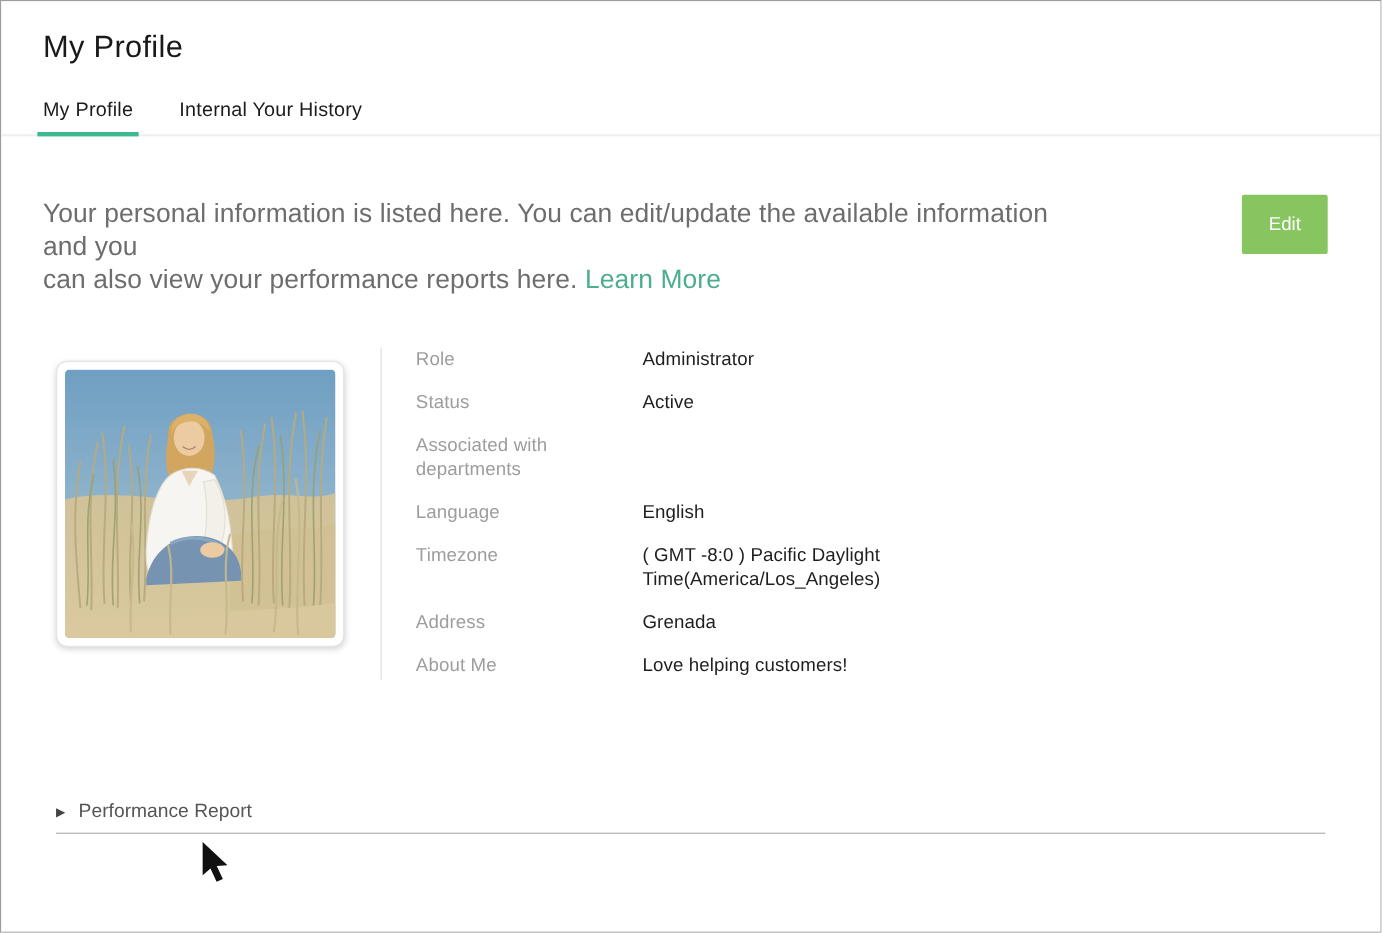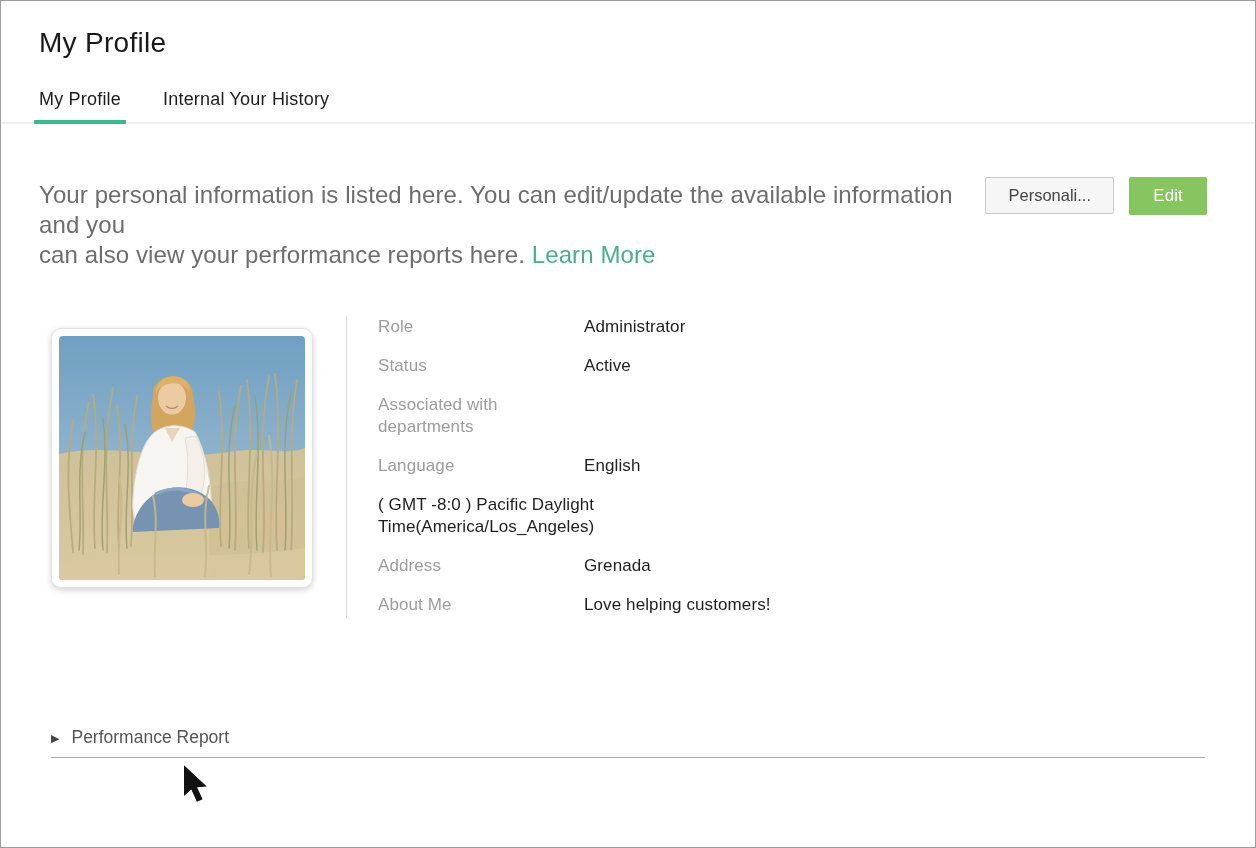--- a/index.html
+++ b/index.html
@@ -44,21 +44,21 @@
     color: #6d6d6d; max-width: 940px; letter-spacing: 0.1px;
   }
   .learn-more { color: #4cae8c; text-decoration: none; cursor: pointer; }
   .intro-actions { display: flex; gap: 15px; margin-top: -3px; }
   .btn-secondary {
     height: 37px; padding: 0 22px; font-size: 16.5px; color: #444;
     background: #f6f6f6; border: 1px solid #c9c9c9; border-radius: 2px;
     font-family: inherit; cursor: pointer; white-space: nowrap;
   }
   .btn-primary {
-    height: 38px; width: 78px; font-size: 17px; color: #fff;
+    height: 54px; width: 78px; font-size: 17px; color: #fff;
     background: #86c55f; border: none; border-radius: 2px;
     font-family: inherit; cursor: pointer;
   }
 
   
   .profile-section { display: flex; padding: 46px 0 0 50px; }
   .photo-card {
     width: 262px; height: 260px; margin-top: 12px; flex: none;
     background: #fff; border: 1px solid #e3e3e3; border-radius: 10px;
     box-shadow: 0 2px 6px rgba(0,0,0,0.18);
@@ -102,21 +102,20 @@
     <div class="tab">Internal Your History</div>
   </div>
 
   <div class="intro">
     <p class="intro-text">
       <span>Your personal information is listed here. You can edit/update the available information and you</span><br>
       <span>can also view your performance reports here.</span>
       <a class="learn-more">Learn More</a>
     </p>
     <div class="intro-actions">
-      <button class="btn-secondary">Personali...</button>
       <button class="btn-primary">Edit</button>
     </div>
   </div>
 
   <div class="profile-section">
 
     <div class="photo-card">
       <svg viewBox="0 0 246 244" preserveAspectRatio="none">
         <defs>
           <linearGradient id="skyg" x1="0" y1="0" x2="0" y2="1">
@@ -196,20 +195,23 @@
             <span>Associated with departments</span>
           </div>
       </div>
       <div class="field-row">
         <div class="field-label">
             <span>Language</span>
           </div>
         <div class="field-value">English</div>
       </div>
       <div class="field-row">
+        <div class="field-label">
+            <span>Timezone</span>
+          </div>
         <div class="field-value narrow">( GMT -8:0 ) Pacific Daylight Time(America/Los_Angeles)</div>
       </div>
       <div class="field-row">
         <div class="field-label">
             <span>Address</span>
           </div>
         <div class="field-value">Grenada</div>
       </div>
       <div class="field-row">
         <div class="field-label">

